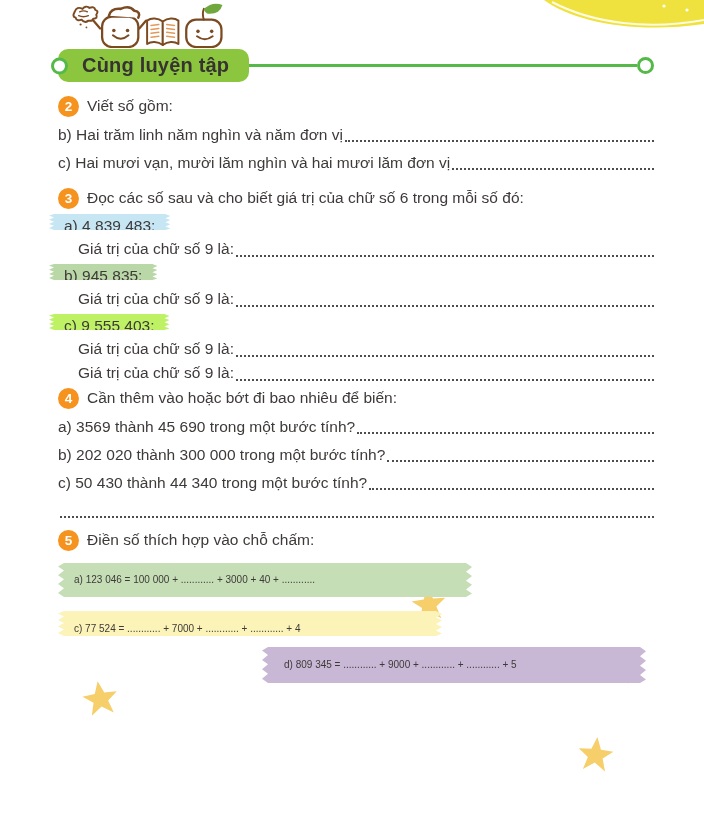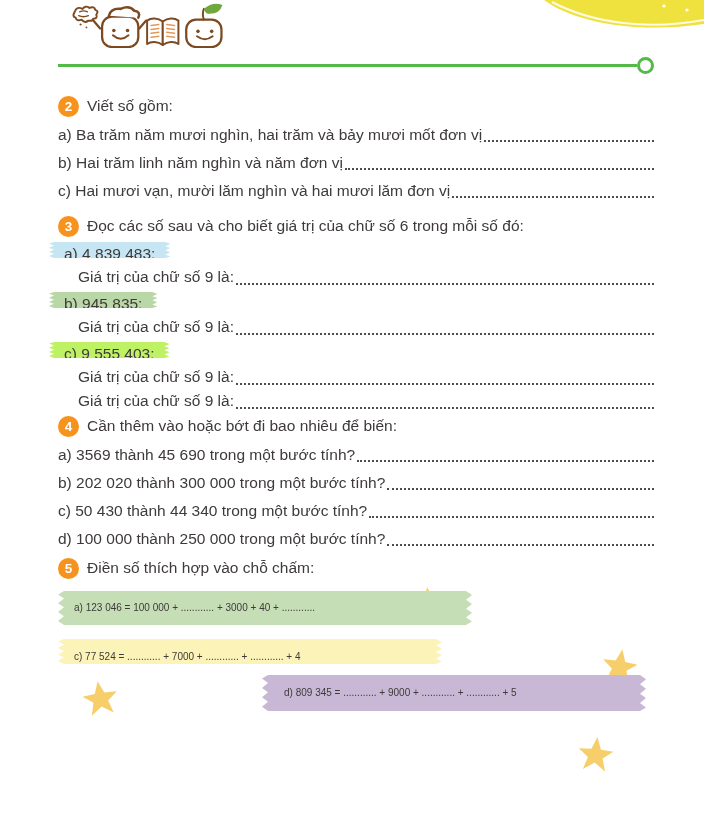--- a/index.html
+++ b/index.html
@@ -104,34 +104,34 @@
         <path d="M139 17 q-2 -6 0 -11" fill="none" stroke="#7C4A21" stroke-width="2" stroke-linecap="round"></path>
         <path d="M139 6 q9 -8 19 -4 q-3 10 -15 9 q-3 -1 -4 -5 z" fill="#71A83E"></path>
         <circle cx="133" cy="29" r="1.8" fill="#7C4A21"></circle>
         <circle cx="147" cy="29" r="1.8" fill="#7C4A21"></circle>
         <path d="M132 34 q8 6 16 0" fill="none" stroke="#7C4A21" stroke-width="2" stroke-linecap="round"></path>
       </g>
     </svg>
   </div>
 
   <div class="header-row">
+    <div class="title-pill" style="background-color: rgb(140, 198, 63);">
+      <span class="pill-dot"></span>
+      <span>Cùng luyện tập</span>
+    </div>
     <div class="header-line" style="background-color: rgb(84, 185, 72);"></div>
     <div class="end-dot"></div>
   </div>
 
   <div class="q2">
     <div class="prompt">
       <span class="badge" style="background-color: rgb(246, 146, 30);">2</span>
       <span>Viết số gồm:</span>
     </div>
     <div class="leader">
-      <span class="txt">a) Ba trăm năm mươi nghìn, hai trăm và bảy mươi mốt đơn vị</span>
-      <span class="dots"></span>
-    </div>
-    <div class="leader">
       <span class="txt">b) Hai trăm linh năm nghìn và năm đơn vị</span>
       <span class="dots"></span>
     </div>
     <div class="leader">
       <span class="txt">c) Hai mươi vạn, mười lăm nghìn và hai mươi lăm đơn vị</span>
       <span class="dots"></span>
     </div>
   </div>
 
   <div class="q3">
@@ -175,21 +175,20 @@
     </div>
     <div class="leader">
       <span class="txt">b) 202 020 thành 300 000 trong một bước tính?</span>
       <span class="dots"></span>
     </div>
     <div class="leader">
       <span class="txt">c) 50 430 thành 44 340 trong một bước tính?</span>
       <span class="dots"></span>
     </div>
     <div class="leader">
-      <span class="txt">d) 100 000 thành 250 000 trong một bước tính?</span>
       <span class="dots"></span>
     </div>
   </div>
 
   <div class="q5">
     <div class="prompt">
       <span class="badge" style="background-color: rgb(246, 146, 30);">5</span>
       <span>Điền số thích hợp vào chỗ chấm:</span>
     </div>
     <div class="banner banner-a torn" style="background-color: rgb(197, 222, 182);">a) 123 046 = 100 000 + ............ + 3000 + 40 + ............</div>

